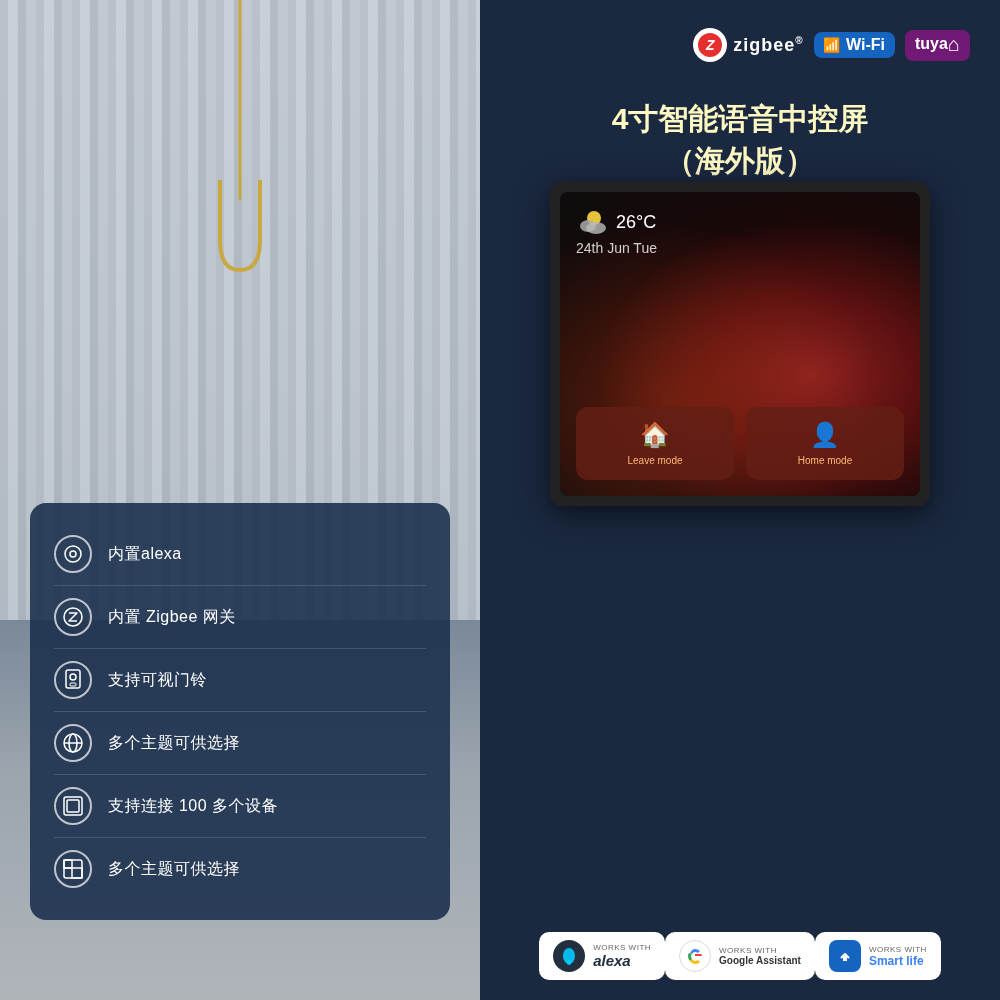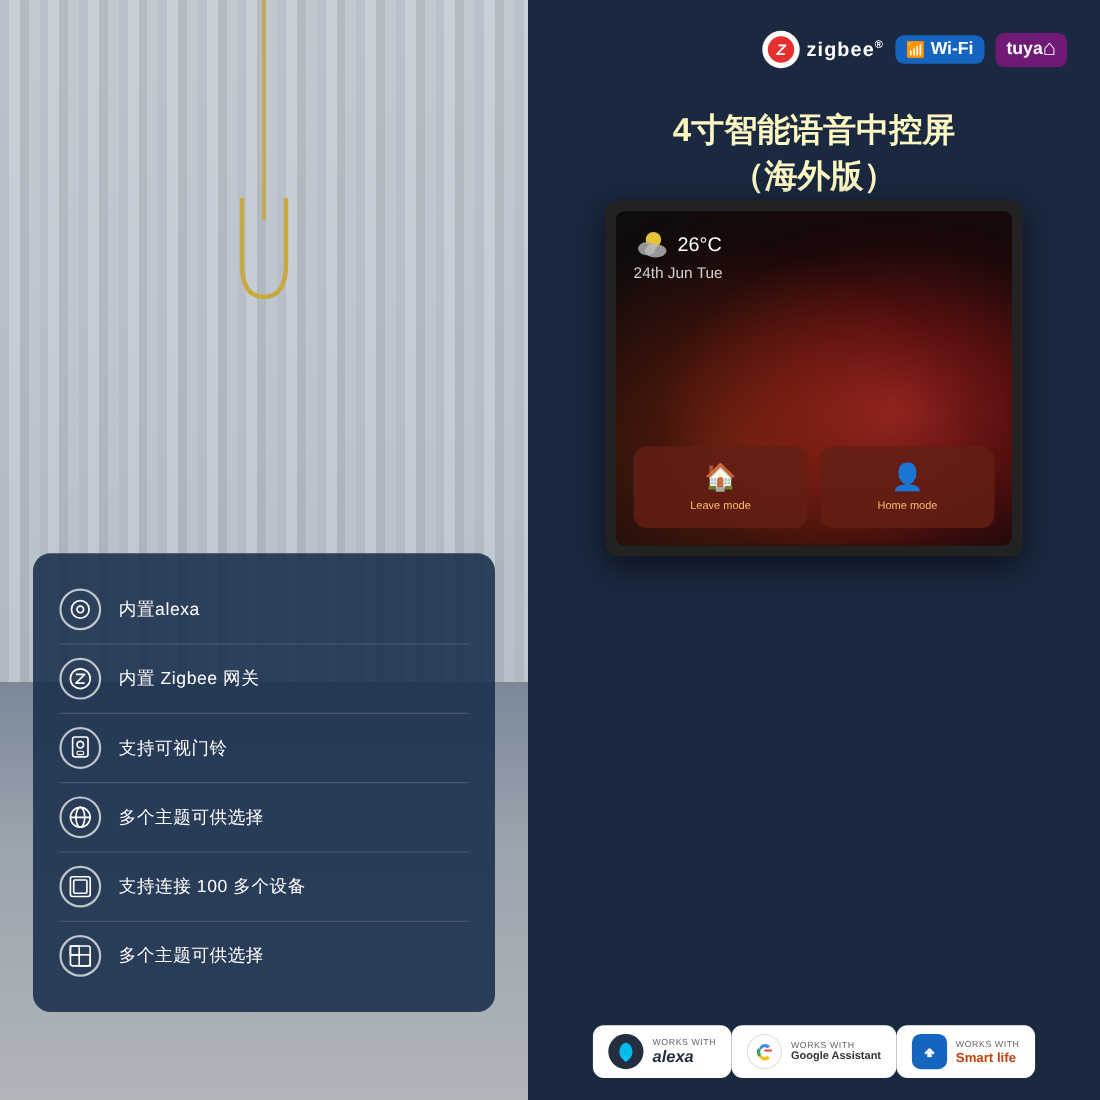--- a/index.html
+++ b/index.html
@@ -540,19 +540,19 @@
     <div class="bottom-badge">
       <div class="smartlife-circle">
         <svg width="24" height="24" viewBox="0 0 24 24">
           <rect x="2" y="4" width="20" height="16" rx="3" fill="#1565c0"></rect>
           <path d="M8 14 L12 10 L16 14" stroke="white" stroke-width="2" fill="none" stroke-linejoin="round"></path>
           <rect x="10" y="12" width="4" height="5" fill="white"></rect>
         </svg>
       </div>
       <div class="badge-text-block">
         <span class="badge-works-with">WORKS WITH</span>
-        <span class="badge-brand" style="color:#c2410c;font-size:12px;font-weight:700;">Smart life</span>
+        <span class="badge-brand" style="color:#3b82f6;font-size:12px;font-weight:700;">Smart life</span>
       </div>
     </div>
 
   </div>
 
 </div>
 
 </body></html>

